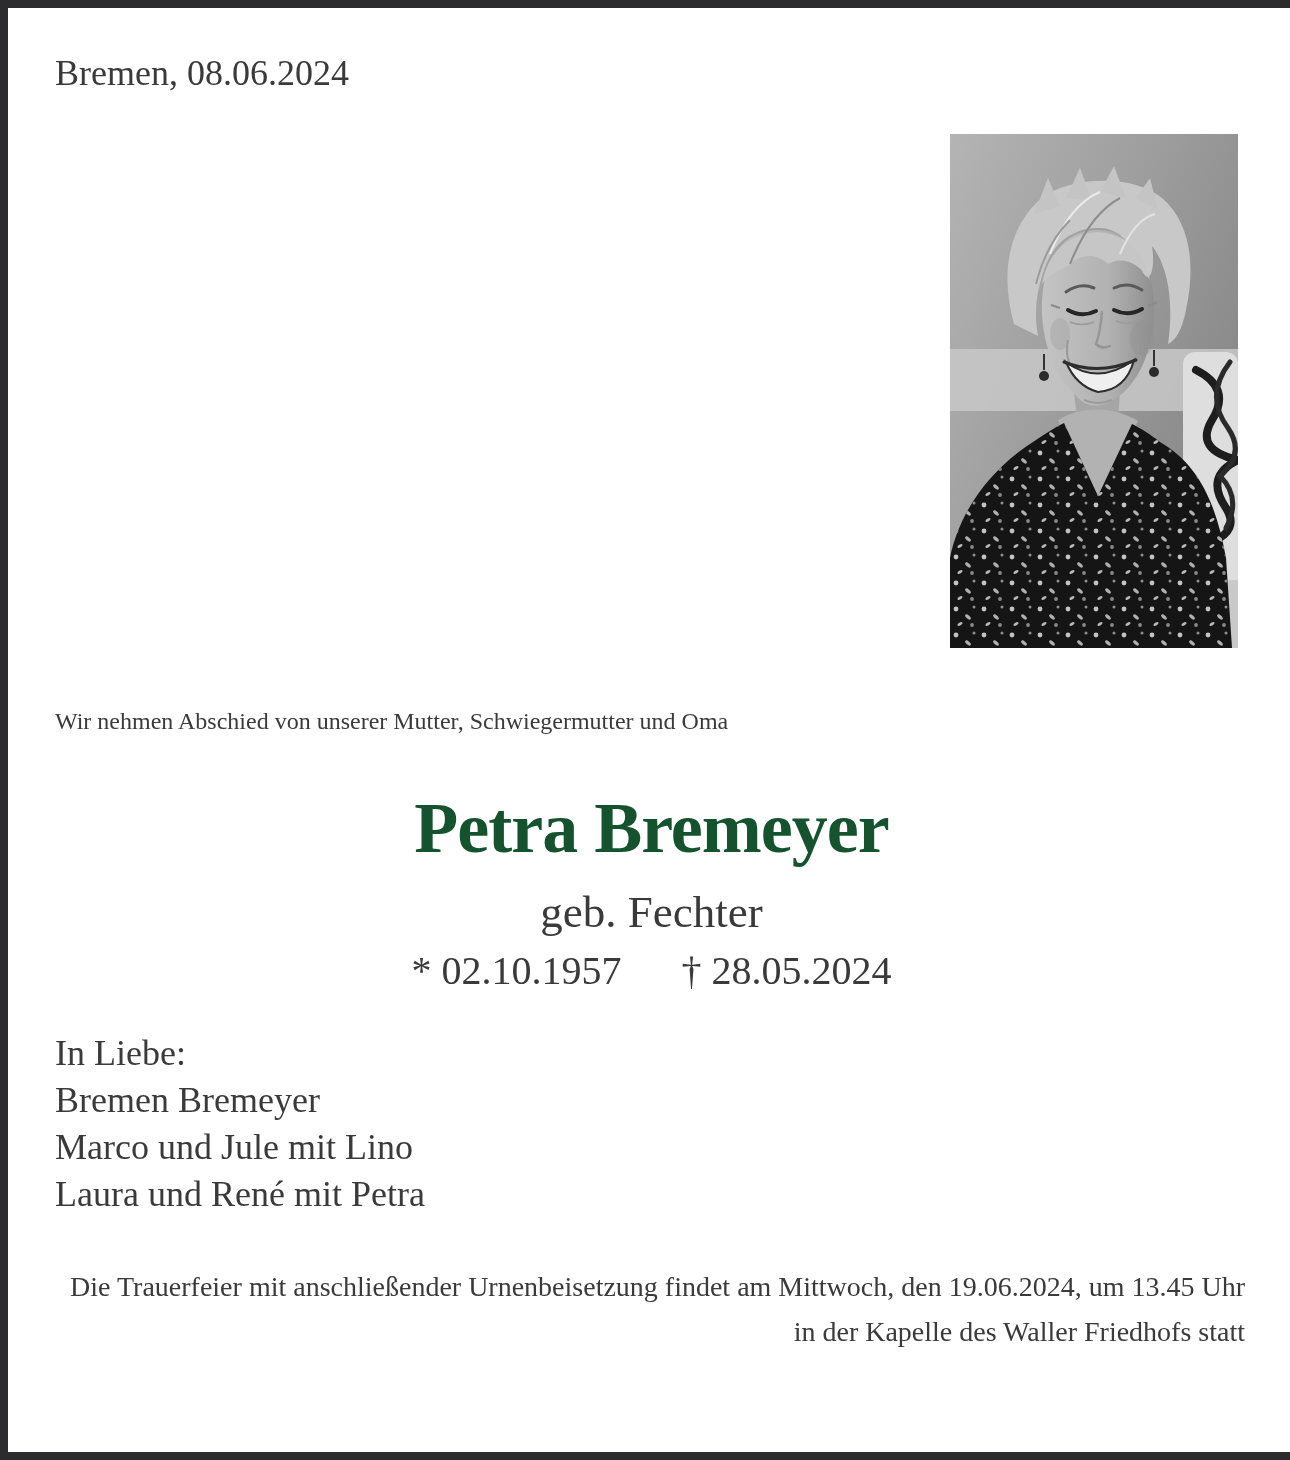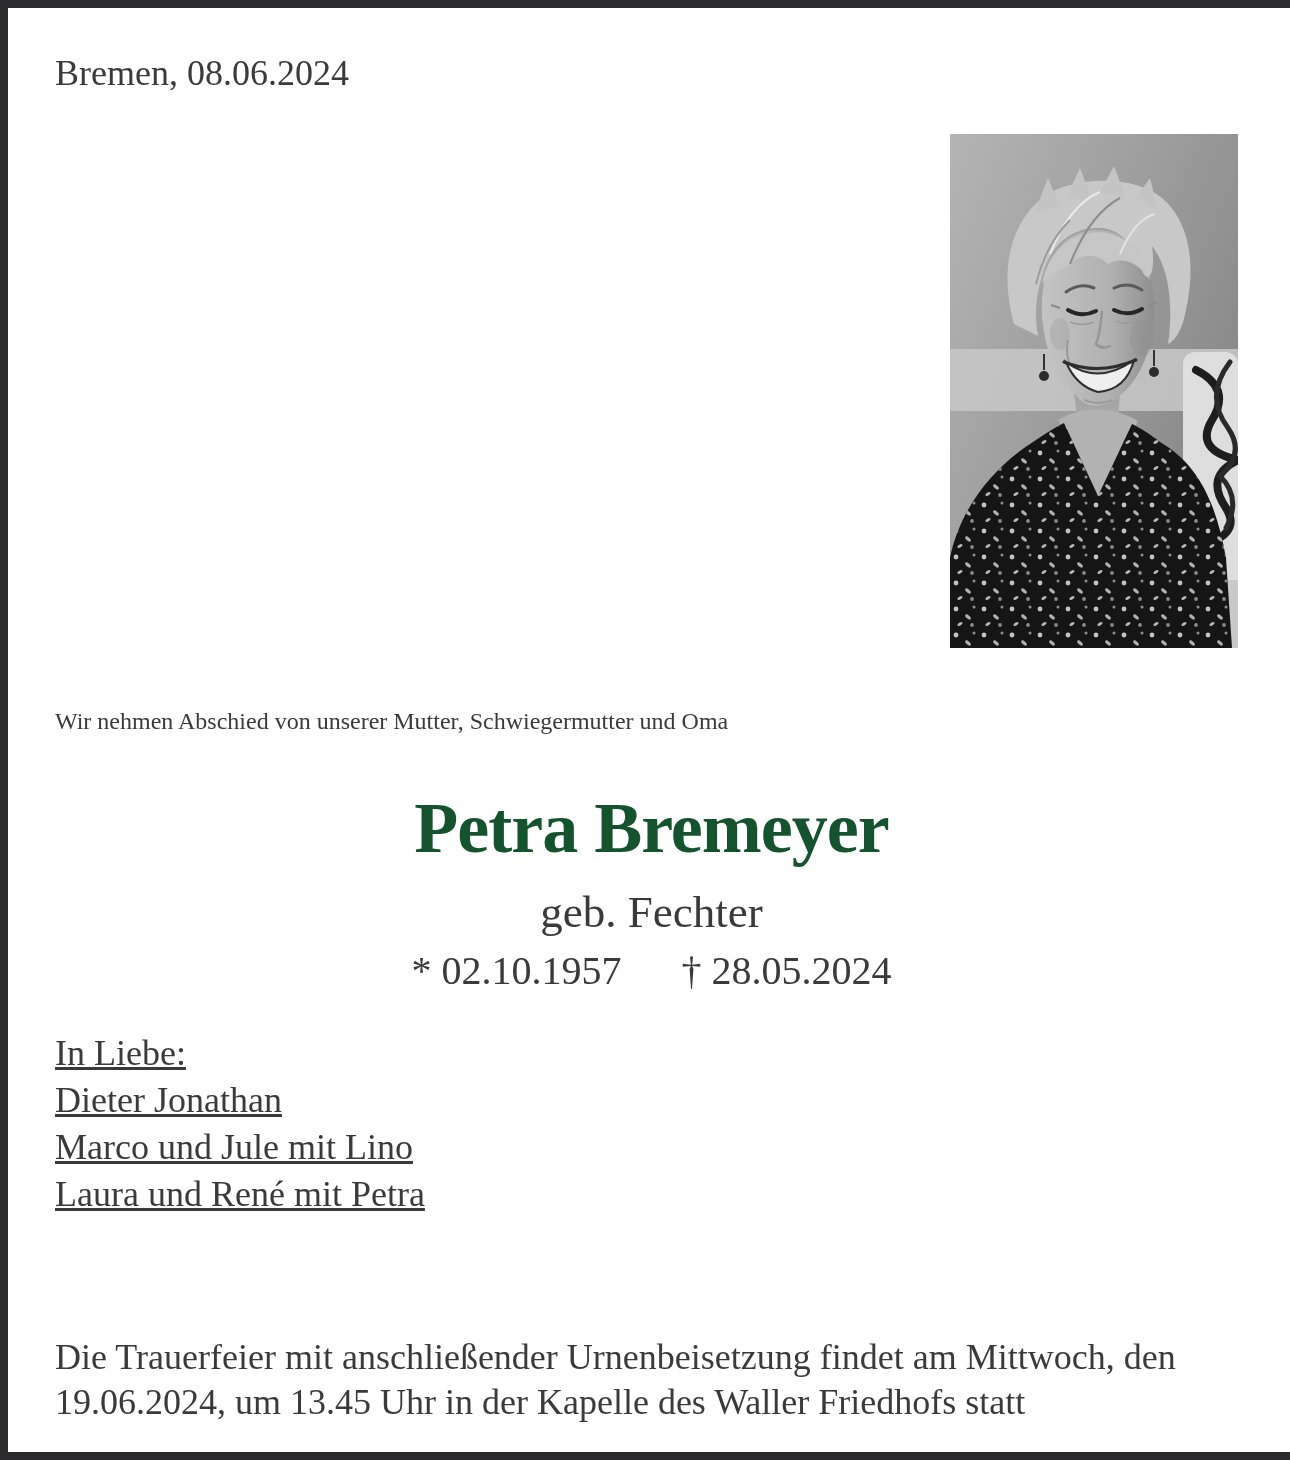--- a/index.html
+++ b/index.html
@@ -43,26 +43,26 @@
     text-align:center;
     font-size:45px; line-height:1;
   }
   .dates {
     position:absolute; left:0; top:951px; width:100%;
     display:flex; justify-content:center; gap:60px;
     font-size:40px; line-height:1;
   }
   .family {
     position:absolute; left:55px; top:1030px;
-    font-size:36px; line-height:47px;text-decoration:underline;
+    font-size:36px; line-height:47px;
   }
   .funeral {
-    position:absolute; left:55px; top:1335px;
+    position:absolute; left:55px; top:1264px;
     width:1190px;
-    font-size:36px; line-height:45px;
+    font-size:28px; line-height:45px;text-align:right;
   }
 </style>
 </head>
 <body>
 
 <div class="page" style="background: rgb(255, 255, 255); color: rgb(58, 58, 58); padding-left: 13px;">
 
   <div class="dateline">Bremen, 08.06.2024</div>
 
   <div class="photo-wrap">
@@ -148,21 +148,21 @@
 
   <div class="maiden">geb. Fechter</div>
 
   <div class="dates">
     <span>* 02.10.1957</span>
     <span>† 28.05.2024</span>
   </div>
 
   <div class="family">
     <div>In Liebe:</div>
-    <div>Dieter Jonathan</div>
+    <div>Bremen Bremeyer</div>
     <div>Marco und Jule mit Lino</div>
     <div>Laura und René mit Petra</div>
   </div>
 
   <div class="funeral">Die Trauerfeier mit anschließender Urnenbeisetzung findet am Mittwoch, den 19.06.2024, um 13.45 Uhr in der Kapelle des Waller Friedhofs statt</div>
 
   <div class="frame" style="border-color: rgb(44, 44, 46);"></div>
 </div>
 
 </body></html>

